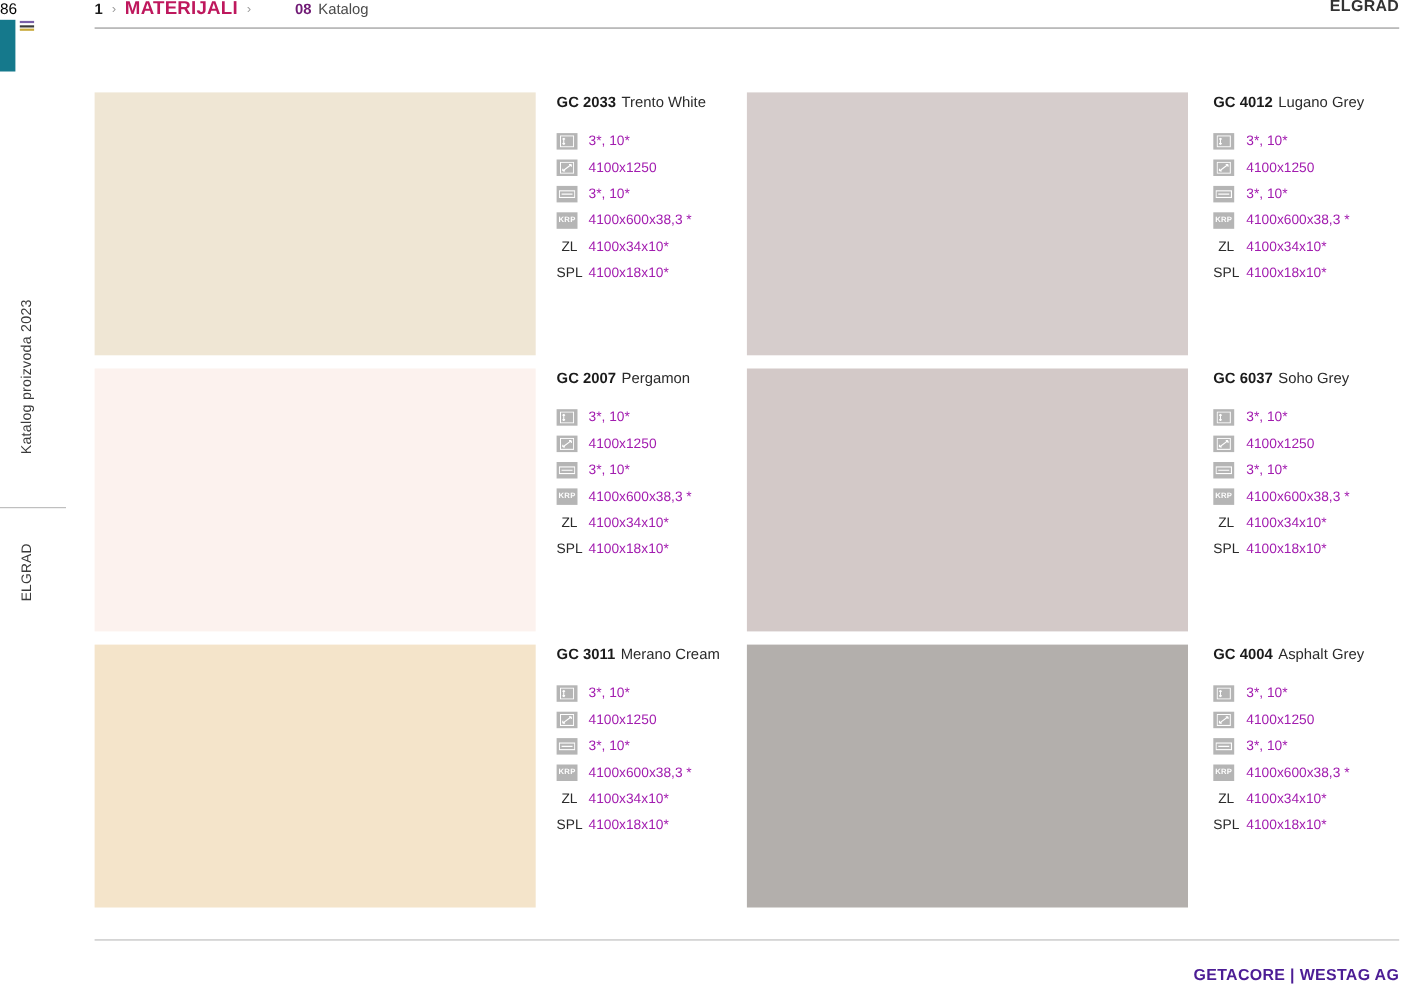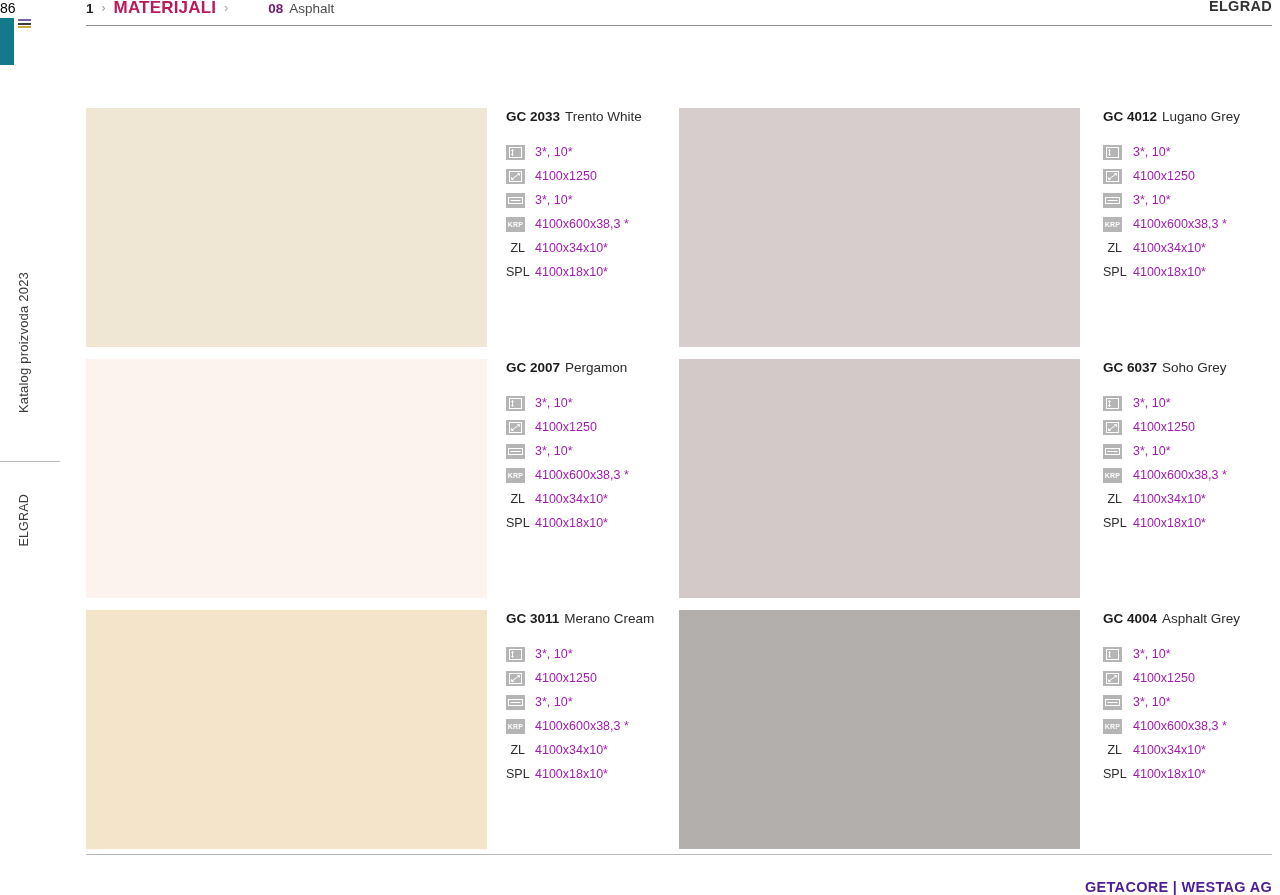--- a/index.html
+++ b/index.html
@@ -58,21 +58,20 @@
   }
   .header-rule {
     position: absolute; left: 86px; top: 25px; width: 1186px; height: 1px;
     background: #8d8d8d;
   }
 
   
   .grid {
     position: absolute; left: 86px; top: 84px;
     width: 1186px;
-    margin-top: 24px;
   }
   .row { display: flex; height: 251px; }
   .cell { display: flex; width: 593px; }
   .swatch { width: 401px; height: 239px; }
   .info { flex: 1; padding-left: 19px; padding-top: 1px; }
   .info.right-col { padding-left: 23px; }
 
   .title { font-size: 13.5px; color: #1b1b1b; margin-bottom: 16px; white-space: nowrap; }
   .title .code { font-weight: 700; }
   .title .name { font-weight: 400; color: #2b2b2b; margin-left: 5px; }
@@ -124,21 +123,21 @@
     <div class="rail-divider"></div>
     <div class="rail-vtext rail-brand">ELGRAD</div>
   </div>
 
   <div class="breadcrumb">
     <span class="bc-num">1</span>
     <span class="bc-sep">›</span>
     <span class="bc-strong">MATERIJALI</span>
     <span class="bc-sep">›</span>
     <span class="bc-num2">08</span>
-    <span class="bc-tail">Asphalt</span>
+    <span class="bc-tail">Katalog</span>
   </div>
   <div class="header-brand">ELGRAD</div>
   <div class="header-rule"></div>
 
   <div class="grid">
 
     <div class="row">
 
       <div class="cell">
         <div class="swatch" style="background: rgb(239, 230, 212);"></div>

